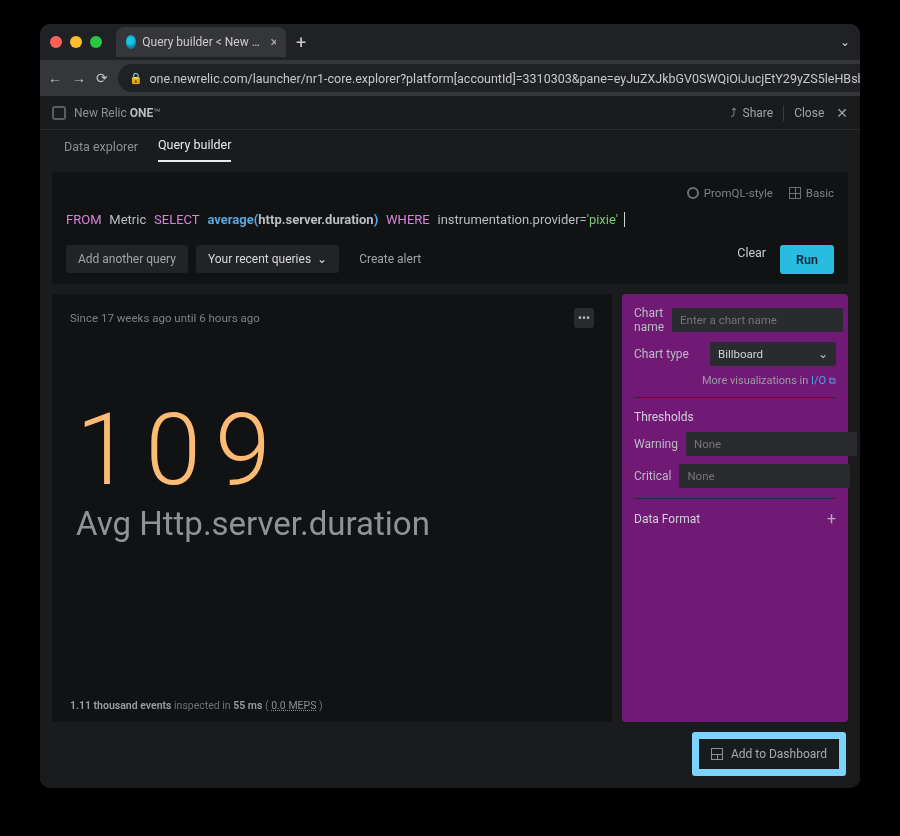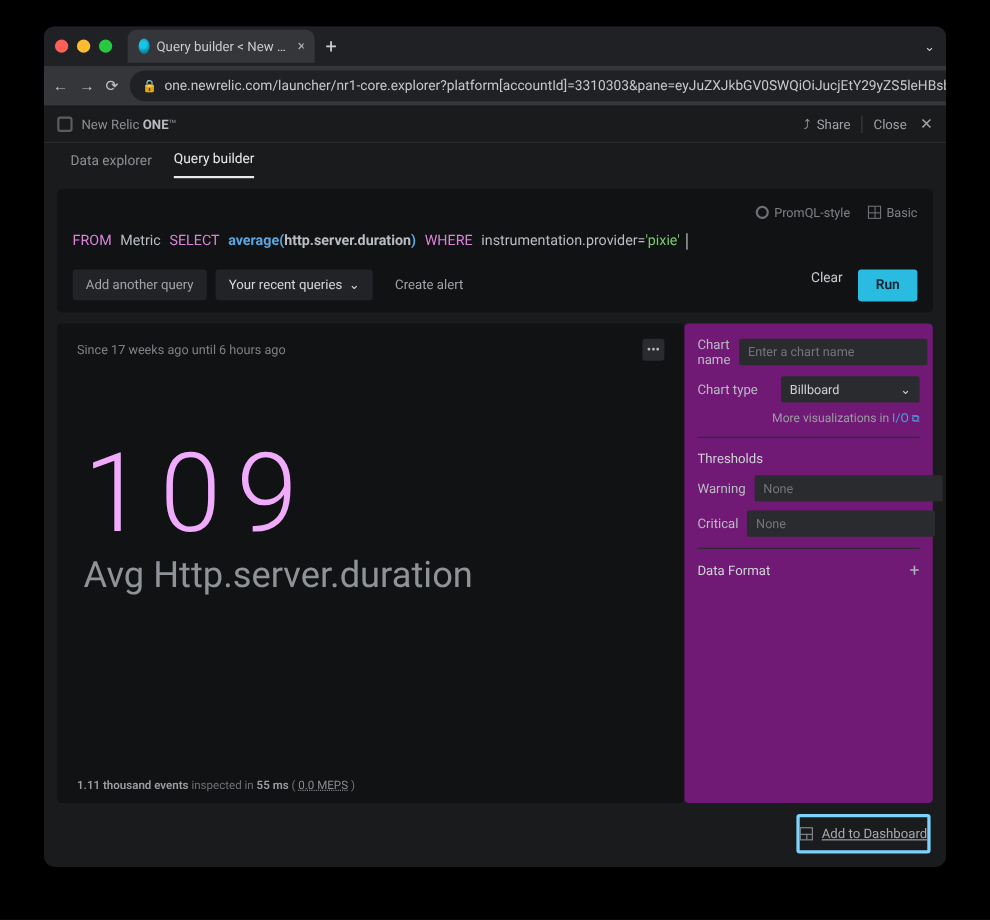--- a/index.html
+++ b/index.html
@@ -66,46 +66,46 @@
   .cursor{border-right:1px solid #cfd2d7;margin-left:3px;}
   
   .qactions{display:flex;align-items:flex-start;gap:8px;margin-top:4px;}
   .btn{background:#222327;color:#a1a4a9;font-size:12px;padding:7px 12px;border-radius:3px;border:none;cursor:pointer;}
   .btn.dd{display:flex;align-items:center;gap:6px;color:#d7d9dd;}
   .btn.link{background:transparent;}
   .qactions .spacer{flex:1;}
   .clear{background:transparent;color:#c9ccd1;font-size:12.5px;cursor:pointer;margin-right:6px;}
   .run{background:#29bce0;color:#0d2430;font-size:12.5px;font-weight:600;padding:7px 16px;border-radius:3px;cursor:pointer;}
   
-  .split{display:flex;margin-top:10px;flex:1;min-height:0;}
+  .split{display:flex;gap:10px;margin-top:10px;flex:1;min-height:0;}
   .viz{flex:1;background:#111214;border-radius:4px;padding:14px 18px 10px;display:flex;flex-direction:column;position:relative;}
   .viz-head{display:flex;align-items:center;color:#7e8186;font-size:11.5px;}
   .viz-head .spacer{flex:1;}
   .kebab{width:20px;height:20px;border-radius:3px;background:#2a2b2f;color:#b6b9be;display:flex;align-items:center;justify-content:center;font-size:12px;cursor:pointer;}
-  .bignum{font-size:100px;font-weight:300;color:#f0abfc;letter-spacing:14px;line-height:1;margin-top:72px;margin-left:6px;}
+  .bignum{font-size:100px;font-weight:300;color:#fdba74;letter-spacing:14px;line-height:1;margin-top:72px;margin-left:6px;}
   .biglabel{font-size:33px;color:#8f9297;margin-top:4px;margin-left:6px;font-weight:400;}
   .viz-foot{margin-top:auto;color:#6e7176;font-size:10.5px;}
   .viz-foot b{color:#9a9da2;font-weight:600;}
   .viz-foot u{text-decoration:underline dotted;color:#8a8d92;}
   
   .side{width:226px;background:#701a75;border-radius:4px;padding:12px 12px 12px;color:#c9ccd1;font-size:12px;display:flex;flex-direction:column;gap:8px;}
   .frow{display:flex;align-items:center;gap:8px;}
   .flab{width:68px;color:#b9bcc1;}
   .finput{flex:1;background:#2a2b2f;border:none;height:24px;border-radius:2px;color:#9a9da2;padding:0 8px;font-size:11.5px;}
   .fsel{flex:1;background:#2a2b2f;height:24px;border-radius:2px;color:#cfd2d7;padding:0 8px;font-size:11.5px;display:flex;align-items:center;justify-content:space-between;cursor:pointer;}
   .morelink{text-align:right;color:#9a9da2;font-size:11px;}
   .morelink a{color:#4aa3e0;text-decoration:none;}
   .ext-ico{color:#4aa3e0;font-size:10px;}
   .hr{height:1px;background:#2a2b2f;margin:2px 0;}
   .sect{color:#cfd2d7;font-size:12px;margin-top:2px;}
   .dfrow{display:flex;align-items:center;justify-content:space-between;color:#cfd2d7;}
   .plus{color:#aeb1b6;font-size:16px;cursor:pointer;}
   
   .footer{display:flex;justify-content:flex-end;padding:10px 2px 0;}
-  .dash{border:3px solid #7dd3fc;color:#a7aab0;font-size:12px;padding:8px 0;border-radius:3px;background:transparent;display:flex;align-items:center;gap:8px;cursor:pointer;text-decoration:underline;}
+  .dash{border:7px solid #7dd3fc;color:#a7aab0;font-size:12px;padding:8px 12px;border-radius:3px;background:transparent;display:flex;align-items:center;gap:8px;cursor:pointer;}
   .dash-ico{width:12px;height:12px;border:1px solid #8b8e93;position:relative;}
   .dash-ico::before{content:"";position:absolute;left:0;right:0;top:45%;height:1px;background:#8b8e93;}
   .dash-ico::after{content:"";position:absolute;left:55%;top:45%;bottom:0;width:1px;background:#8b8e93;}
 </style>
 </head>
 <body>
 
 <div class="window">
 
   <div class="tabbar">

